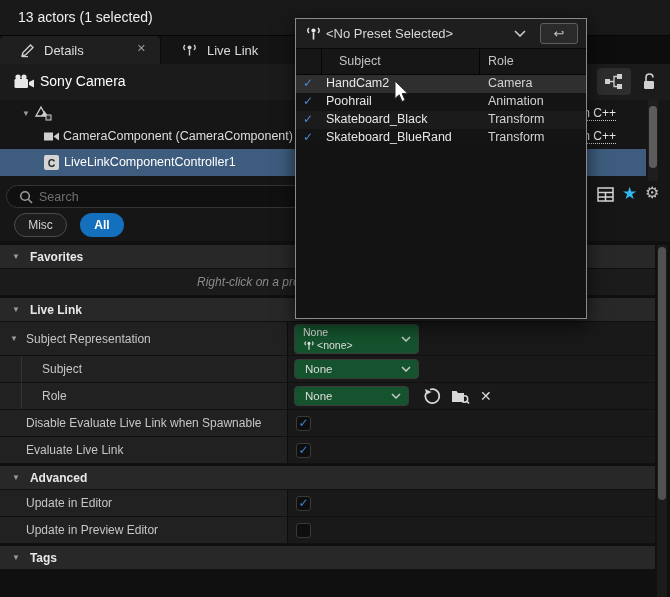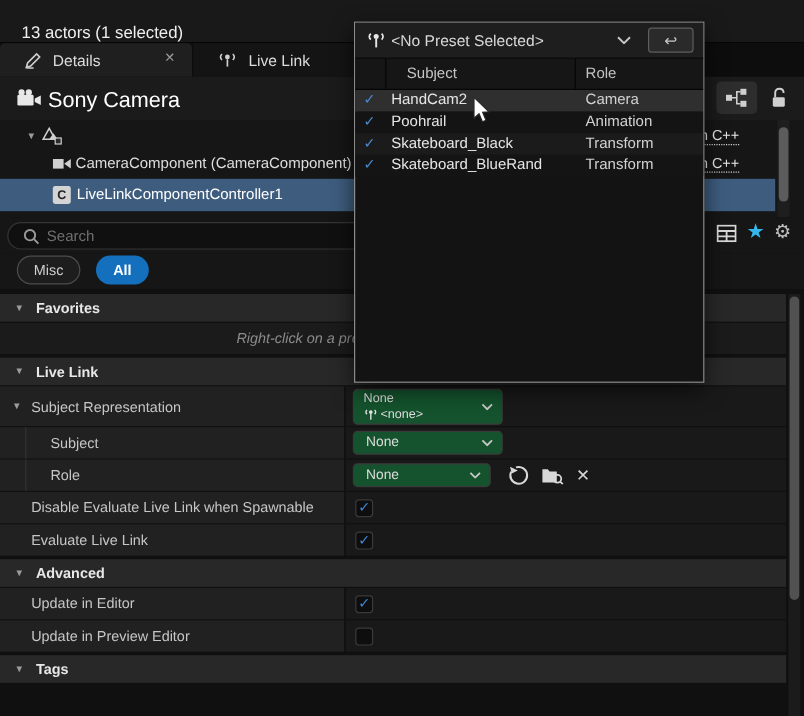--- a/index.html
+++ b/index.html
@@ -2,34 +2,34 @@
 <html><head>
 <meta charset="utf-8">
 <style>
   * { margin:0; padding:0; box-sizing:border-box; }
   html,body { background:#0c0c0c; }
   body { font-family:"Liberation Sans","DejaVu Sans",sans-serif; }
   #app { position:relative; width:670px; height:597px; background:#141414; overflow:hidden; }
 
   
   .topbar { position:absolute; left:0; top:0; width:670px; height:36px; background:#191919; border-bottom:1px solid #060606; }
-  .topbar .status { position:absolute; left:18px; top:9px; font-size:14px; color:#efefef;margin-top:10px; }
+  .topbar .status { position:absolute; left:18px; top:9px; font-size:14px; color:#efefef; }
 
   
   .tabbar { position:absolute; left:0; top:36px; width:670px; height:28px; background:#0d0d0d; }
   .tab { position:absolute; top:0; height:28px; display:flex; align-items:center; }
   .tab-details { left:0; width:160px; background:#1f1f1f; border-top-left-radius:4px; border-top-right-radius:4px; }
   .tab-livelink { left:161px; width:137px; background:#141414; }
   .tab .ticon { margin-left:20px; display:flex; }
   .tab .tlabel { margin-left:9px; font-size:13px; color:#dcdcdc; }
   .tab-close { position:absolute; right:14px; top:6px; font-size:11px; color:#9a9a9a; cursor:default; }
 
   
   .objheader { position:absolute; left:0; top:64px; width:670px; height:36px; background:#1b1b1b; }
-  .objheader .title { position:absolute; left:40px; top:9px; font-size:18px; color:#fff; }
+  .objheader .title { position:absolute; left:40px; top:9px; font-size:14px; color:#fff; }
   .objheader .cam { position:absolute; left:13px; top:8px; }
   .btn-node { position:absolute; left:597px; top:4px; width:34px; height:27px; background:#2d2d2d; border-radius:4px; display:flex; align-items:center; justify-content:center; }
   .lock { position:absolute; left:641px; top:8px; }
 
   
   .tree { position:absolute; left:0; top:100px; width:670px; height:81px; background:#161616; }
   .trow { position:absolute; left:0; width:646px; height:23px; }
   .trow .tlbl { position:absolute; top:4px; font-size:12.5px; color:#dedede; white-space:nowrap; }
   .trow .exp { position:absolute; left:22px; top:7px; font-size:8px; color:#9b9b9b; }
   .cpplink { position:absolute; right:30px; top:4px; font-size:12px; color:#e8e8e8; border-bottom:1px dotted #cfcfcf; padding-bottom:0; white-space:nowrap; }

